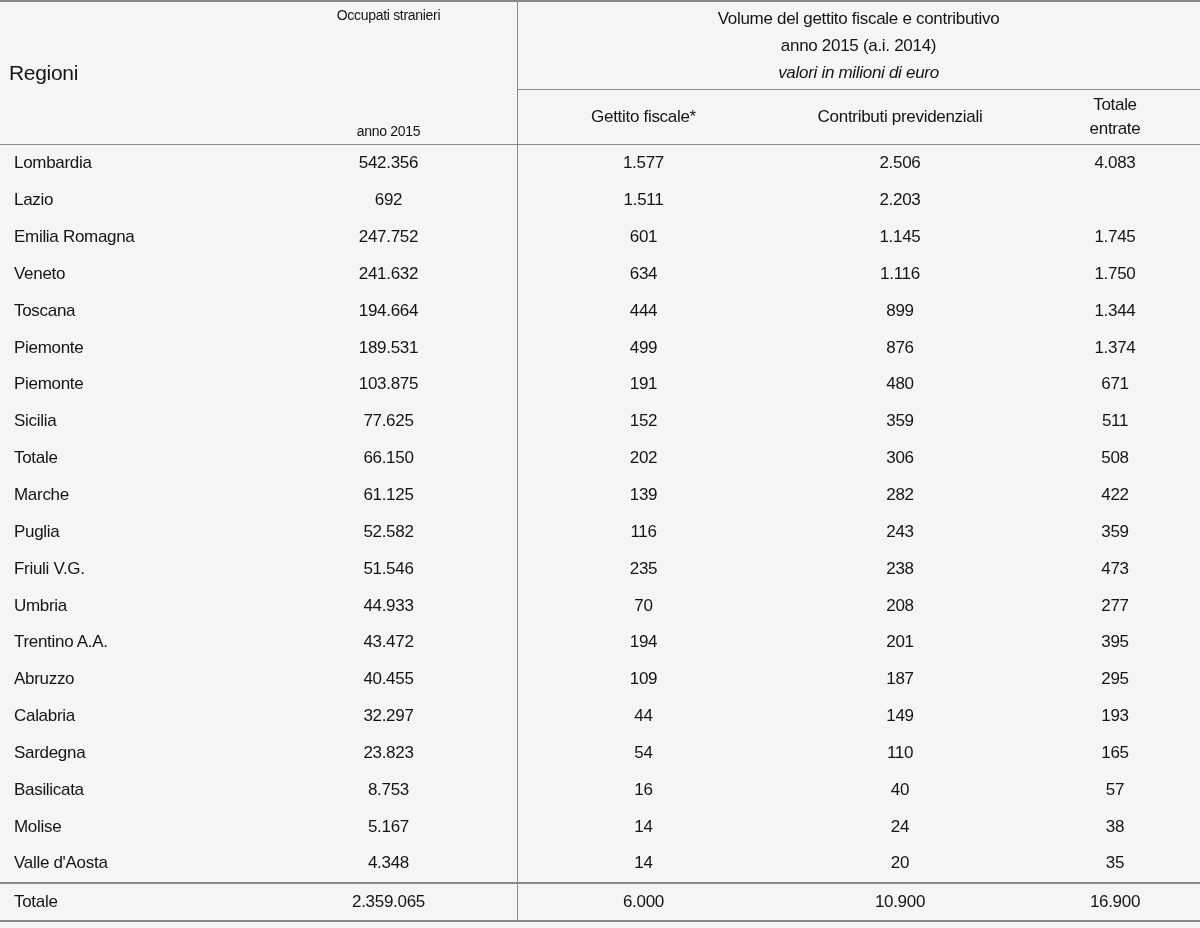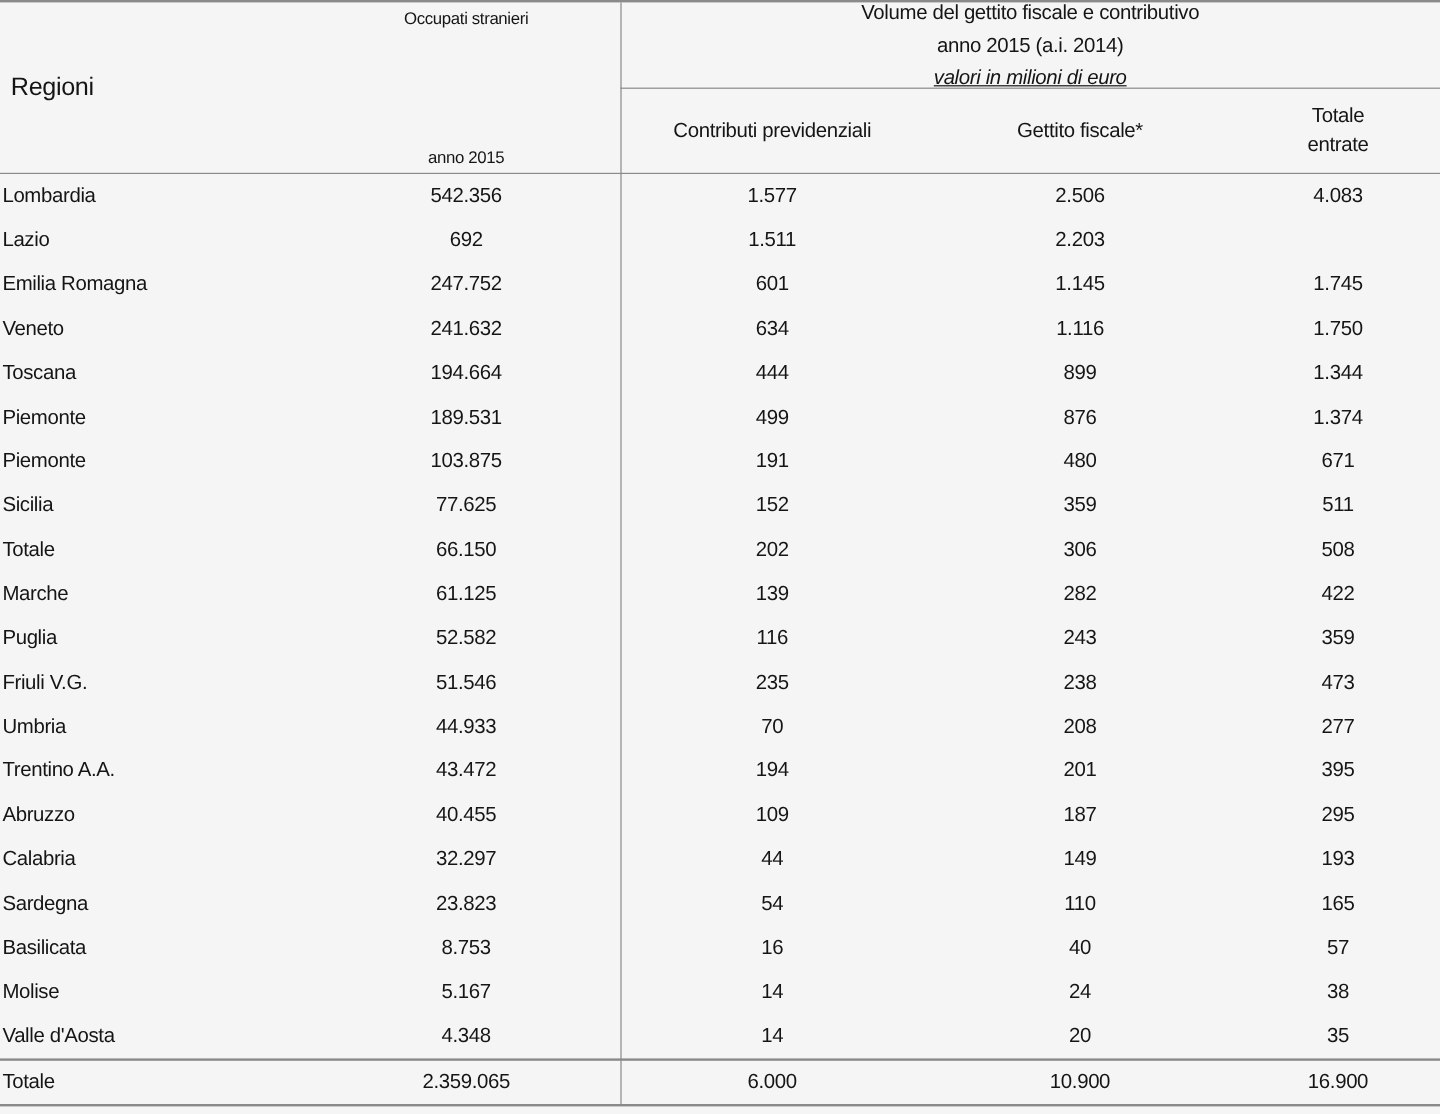--- a/index.html
+++ b/index.html
@@ -39,45 +39,45 @@
     display:flex;align-items:center;
     padding-left:9px;
     font-size:21px;
   }
   .occupati-h{
     display:flex;flex-direction:column;justify-content:space-between;align-items:center;
     text-align:center;font-size:14px;line-height:26px;
   }
   .right-group{display:flex;flex-direction:column;}
   .group-title{
-    height:72px;
+    height:88px;
     border-bottom:1px solid var(--line);
     display:flex;flex-direction:column;justify-content:center;align-items:center;
     text-align:center;font-size:17px;line-height:27px;
   }
-  .group-title .it{font-style:italic;text-decoration:underline;}
+  .group-title .it{font-style:italic;}
   .subheads{
     flex:1;
     display:grid;
     grid-template-columns:var(--c3) var(--c4) var(--c5);
     align-items:center;
   }
   .subheads .cell{
     text-align:center;font-size:17px;line-height:24px;
   }
   
   .row{
     display:grid;
     grid-template-columns:var(--c1) var(--c2) var(--c3) var(--c4) var(--c5);
     height:36.85px;
     align-items:center;
     font-size:17px;
   }
   .row .cell{text-align:center;}
-  .row .cell.left{text-align:left;padding-left:2px;}
+  .row .cell.left{text-align:left;padding-left:14px;}
   .total-row{
     height:38px;
     border-top:2px solid var(--line);
   }
 </style>
 </head>
 <body>
 
 <div class="tbl">
   <div class="vline"></div>
@@ -90,22 +90,22 @@
       <span>Occupati stranieri</span>
       <span>anno 2015</span>
     </div>
     <div class="right-group">
       <div class="group-title">
         <span>Volume del gettito fiscale e contributivo</span>
         <span>anno 2015 (a.i. 2014)</span>
         <span class="it">valori in milioni di euro</span>
       </div>
       <div class="subheads">
+        <div class="cell">Gettito fiscale*</div>
         <div class="cell">Contributi previdenziali</div>
-        <div class="cell">Gettito fiscale*</div>
         <div class="cell">
           <div>Totale</div>
           <div>entrate</div>
         </div>
       </div>
     </div>
   </div>
 
   <div id="table-body">
       <div class="row">

